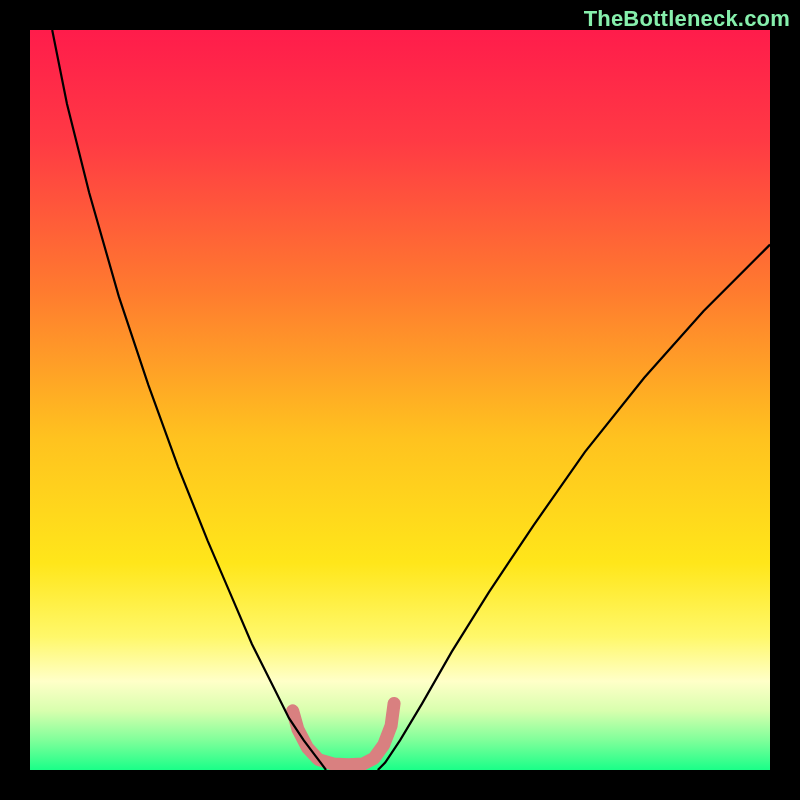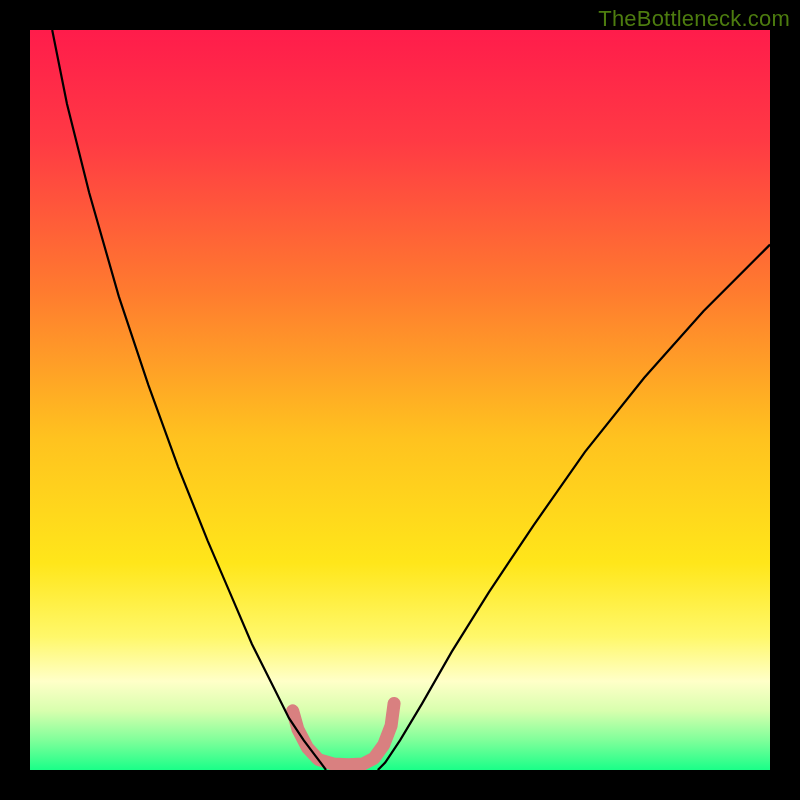--- a/index.html
+++ b/index.html
@@ -23,23 +23,23 @@
     position: absolute;
     left: 0;
     top: 0;
     width: 740px;
     height: 740px;
   }
   .watermark {
     position: absolute;
     top: 6px;
     right: 10px;
-    color: #4d7c0f;
+    color: #86efac;
     font-size: 22px;
-    font-weight: 400;
+    font-weight: 700;
     letter-spacing: 0.2px;
     z-index: 10;
   }
   svg { display: block; }
 </style>
 </head>
 <body>
 
 <div class="watermark">TheBottleneck.com</div>
 

